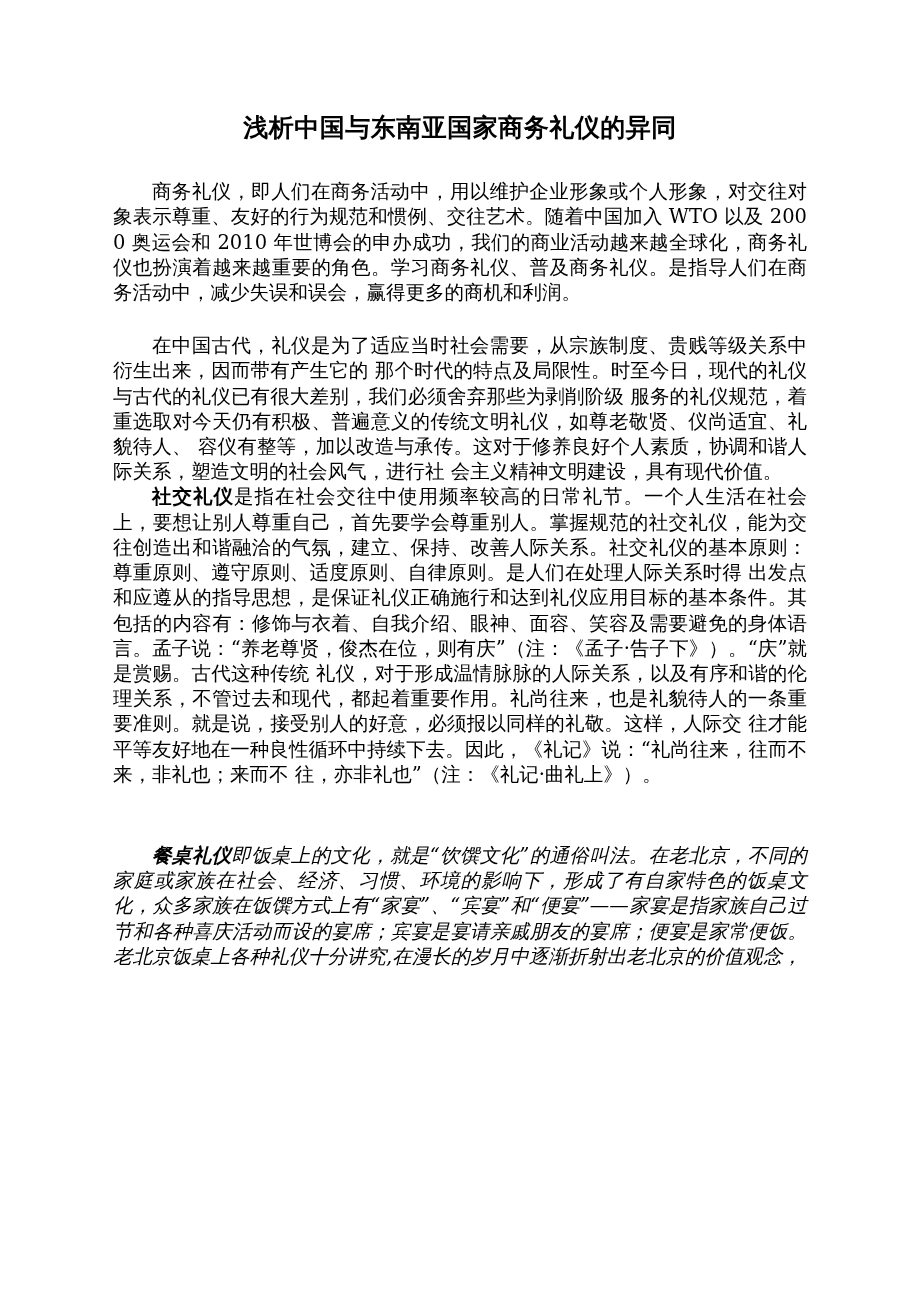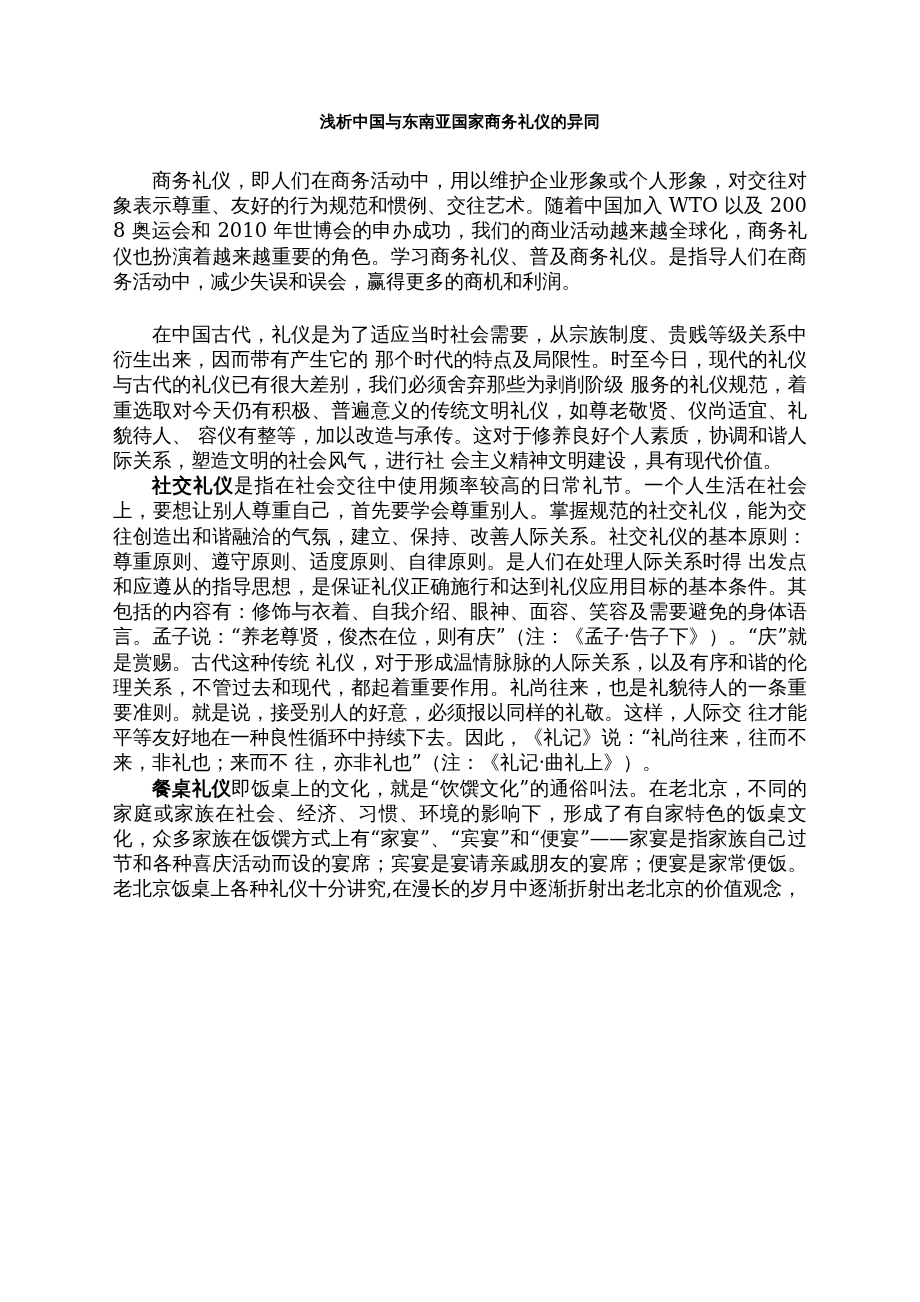--- a/index.html
+++ b/index.html
@@ -16,21 +16,21 @@
     font-family: "DejaVu Serif", "Liberation Serif", serif;
     color: #000000;
   }
   .content {
     position: absolute;
     left: 113px;
     top: 0;
     width: 694px;
   }
   .doc-title {
-    font-size: 16px;
+    font-size: 25px;
     font-weight: bold;
     text-align: center;
     line-height: 1.25;
     margin: 0;
     padding-top: 112px;
     letter-spacing: 0.5px;
   }
   .body-block {
     padding-top: 36px;
   }
@@ -40,39 +40,41 @@
     line-height: 25.2px;
     text-align: justify;
     text-justify: inter-ideograph;
     text-indent: 2em;
     word-break: break-all;
   }
   p.para.gap-sm {
     margin-top: 28px;
   }
   p.para.gap-lg {
+    margin-top: 56px;
+    font-style: italic;
   }
   p.para.tight {
     margin-top: 0;
   }
   .lead {
     font-weight: bold;
   }
 </style>
 </head>
 <body>
 
 <div class="page">
   <div class="content">
 
     <h1 class="doc-title">浅析中国与东南亚国家商务礼仪的异同</h1>
 
     <div class="body-block">
 
-      <p class="para tight"><span>商务礼仪，即人们在商务活动中，用以维护企业形象或个人形象，对交往对象表示尊重、友好的行为规范和惯例、交往艺术。随着中国加入 WTO 以及 2008 奥运会和 2010 年世博会的申办成功，我们的商业活动越来越全球化，商务礼仪也扮演着越来越重要的角色。学习商务礼仪、普及商务礼仪。是指导人们在商务活动中，减少失误和误会，赢得更多的商机和利润。</span></p>
+      <p class="para tight"><span>商务礼仪，即人们在商务活动中，用以维护企业形象或个人形象，对交往对象表示尊重、友好的行为规范和惯例、交往艺术。随着中国加入 WTO 以及 2000 奥运会和 2010 年世博会的申办成功，我们的商业活动越来越全球化，商务礼仪也扮演着越来越重要的角色。学习商务礼仪、普及商务礼仪。是指导人们在商务活动中，减少失误和误会，赢得更多的商机和利润。</span></p>
 
       <p class="para gap-sm"><span>在中国古代，礼仪是为了适应当时社会需要，从宗族制度、贵贱等级关系中衍生出来，因而带有产生它的 那个时代的特点及局限性。时至今日，现代的礼仪与古代的礼仪已有很大差别，我们必须舍弃那些为剥削阶级 服务的礼仪规范，着重选取对今天仍有积极、普遍意义的传统文明礼仪，如尊老敬贤、仪尚适宜、礼貌待人、 容仪有整等，加以改造与承传。这对于修养良好个人素质，协调和谐人际关系，塑造文明的社会风气，进行社 会主义精神文明建设，具有现代价值。</span></p>
 
 
       <p class="para tight"><span class="lead">社交礼仪</span><span>是指在社会交往中使用频率较高的日常礼节。一个人生活在社会上，要想让别人尊重自己，首先要学会尊重别人。掌握规范的社交礼仪，能为交往创造出和谐融洽的气氛，建立、保持、改善人际关系。社交礼仪的基本原则：尊重原则、遵守原则、适度原则、自律原则。是人们在处理人际关系时得 出发点和应遵从的指导思想，是保证礼仪正确施行和达到礼仪应用目标的基本条件。其包括的内容有：修饰与衣着、自我介绍、眼神、面容、笑容及需要避免的身体语言。孟子说：“养老尊贤，俊杰在位，则有庆”（注：《孟子·告子下》）。“庆”就是赏赐。古代这种传统 礼仪，对于形成温情脉脉的人际关系，以及有序和谐的伦理关系，不管过去和现代，都起着重要作用。礼尚往来，也是礼貌待人的一条重要准则。就是说，接受别人的好意，必须报以同样的礼敬。这样，人际交 往才能平等友好地在一种良性循环中持续下去。因此，《礼记》说：“礼尚往来，往而不来，非礼也；来而不 往，亦非礼也”（注：《礼记·曲礼上》）。</span></p>
 
       <p class="para gap-lg"><span class="lead">餐桌礼仪</span><span>即饭桌上的文化，就是“饮馔文化”的通俗叫法。在老北京，不同的家庭或家族在社会、经济、习惯、环境的影响下，形成了有自家特色的饭桌文化，众多家族在饭馔方式上有“家宴”、“宾宴”和“便宴”——家宴是指家族自己过节和各种喜庆活动而设的宴席；宾宴是宴请亲戚朋友的宴席；便宴是家常便饭。老北京饭桌上各种礼仪十分讲究,在漫长的岁月中逐渐折射出老北京的价值观念，</span></p>
 
     </div>
   </div>

